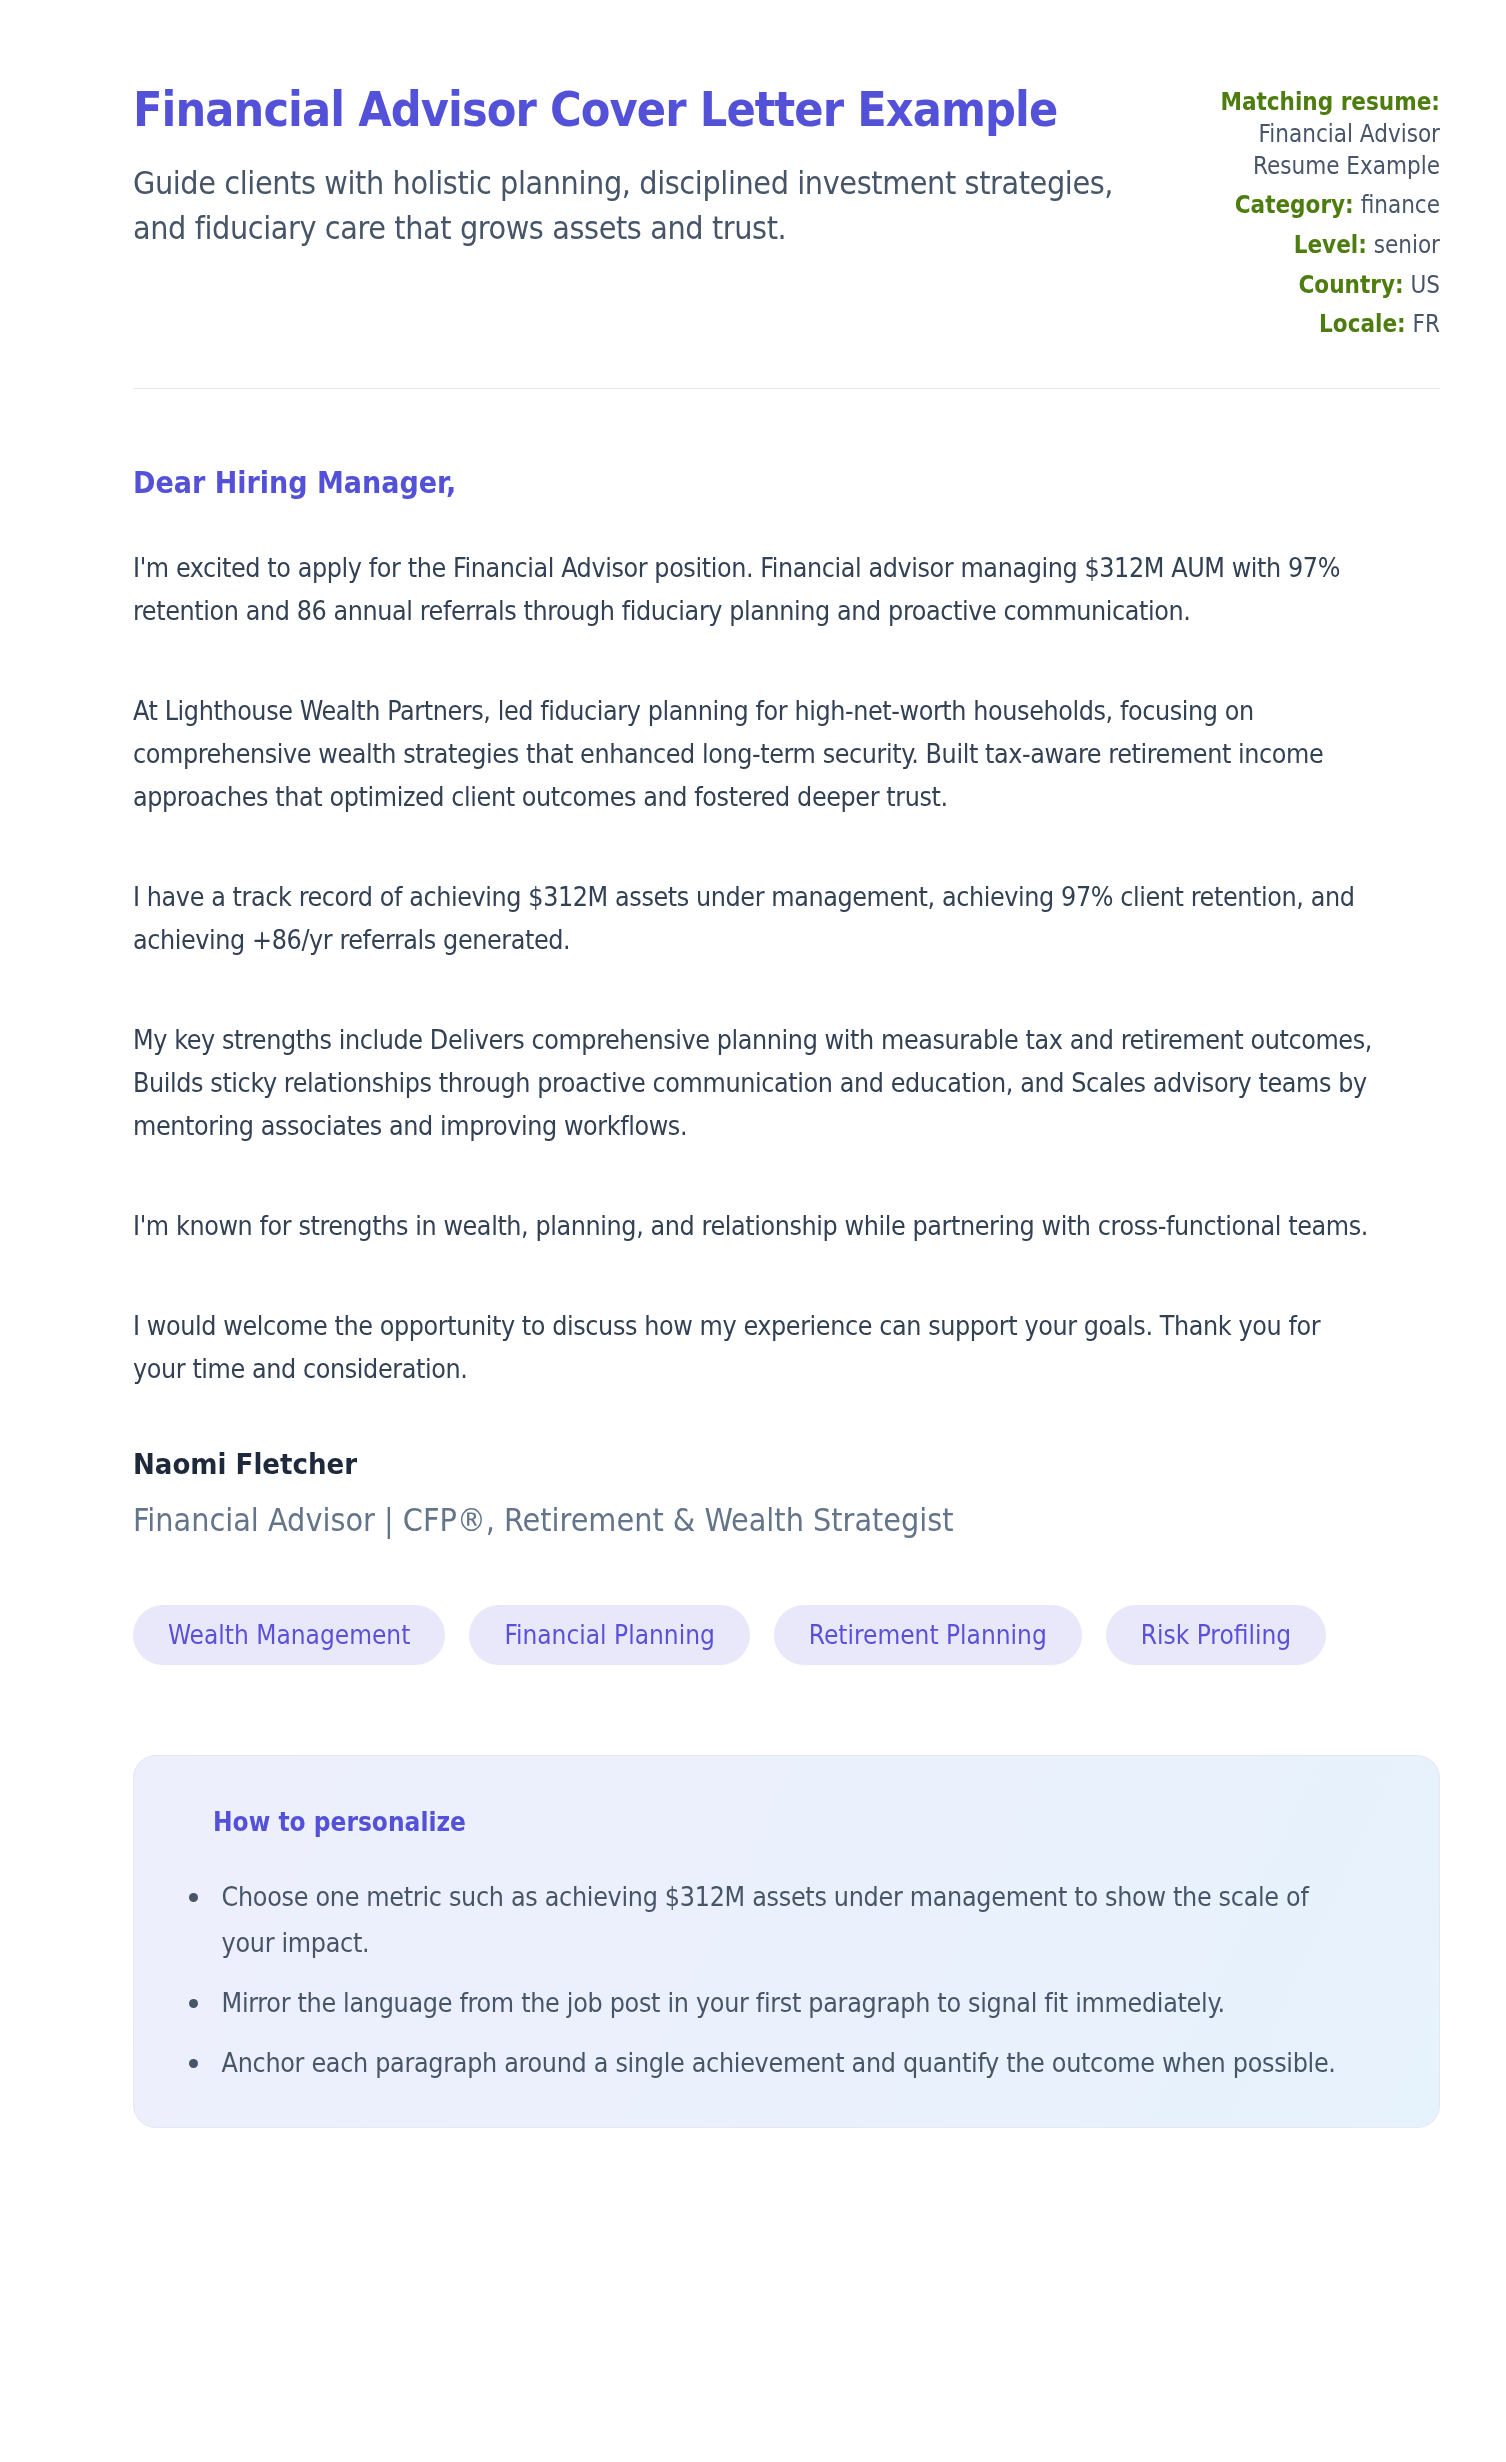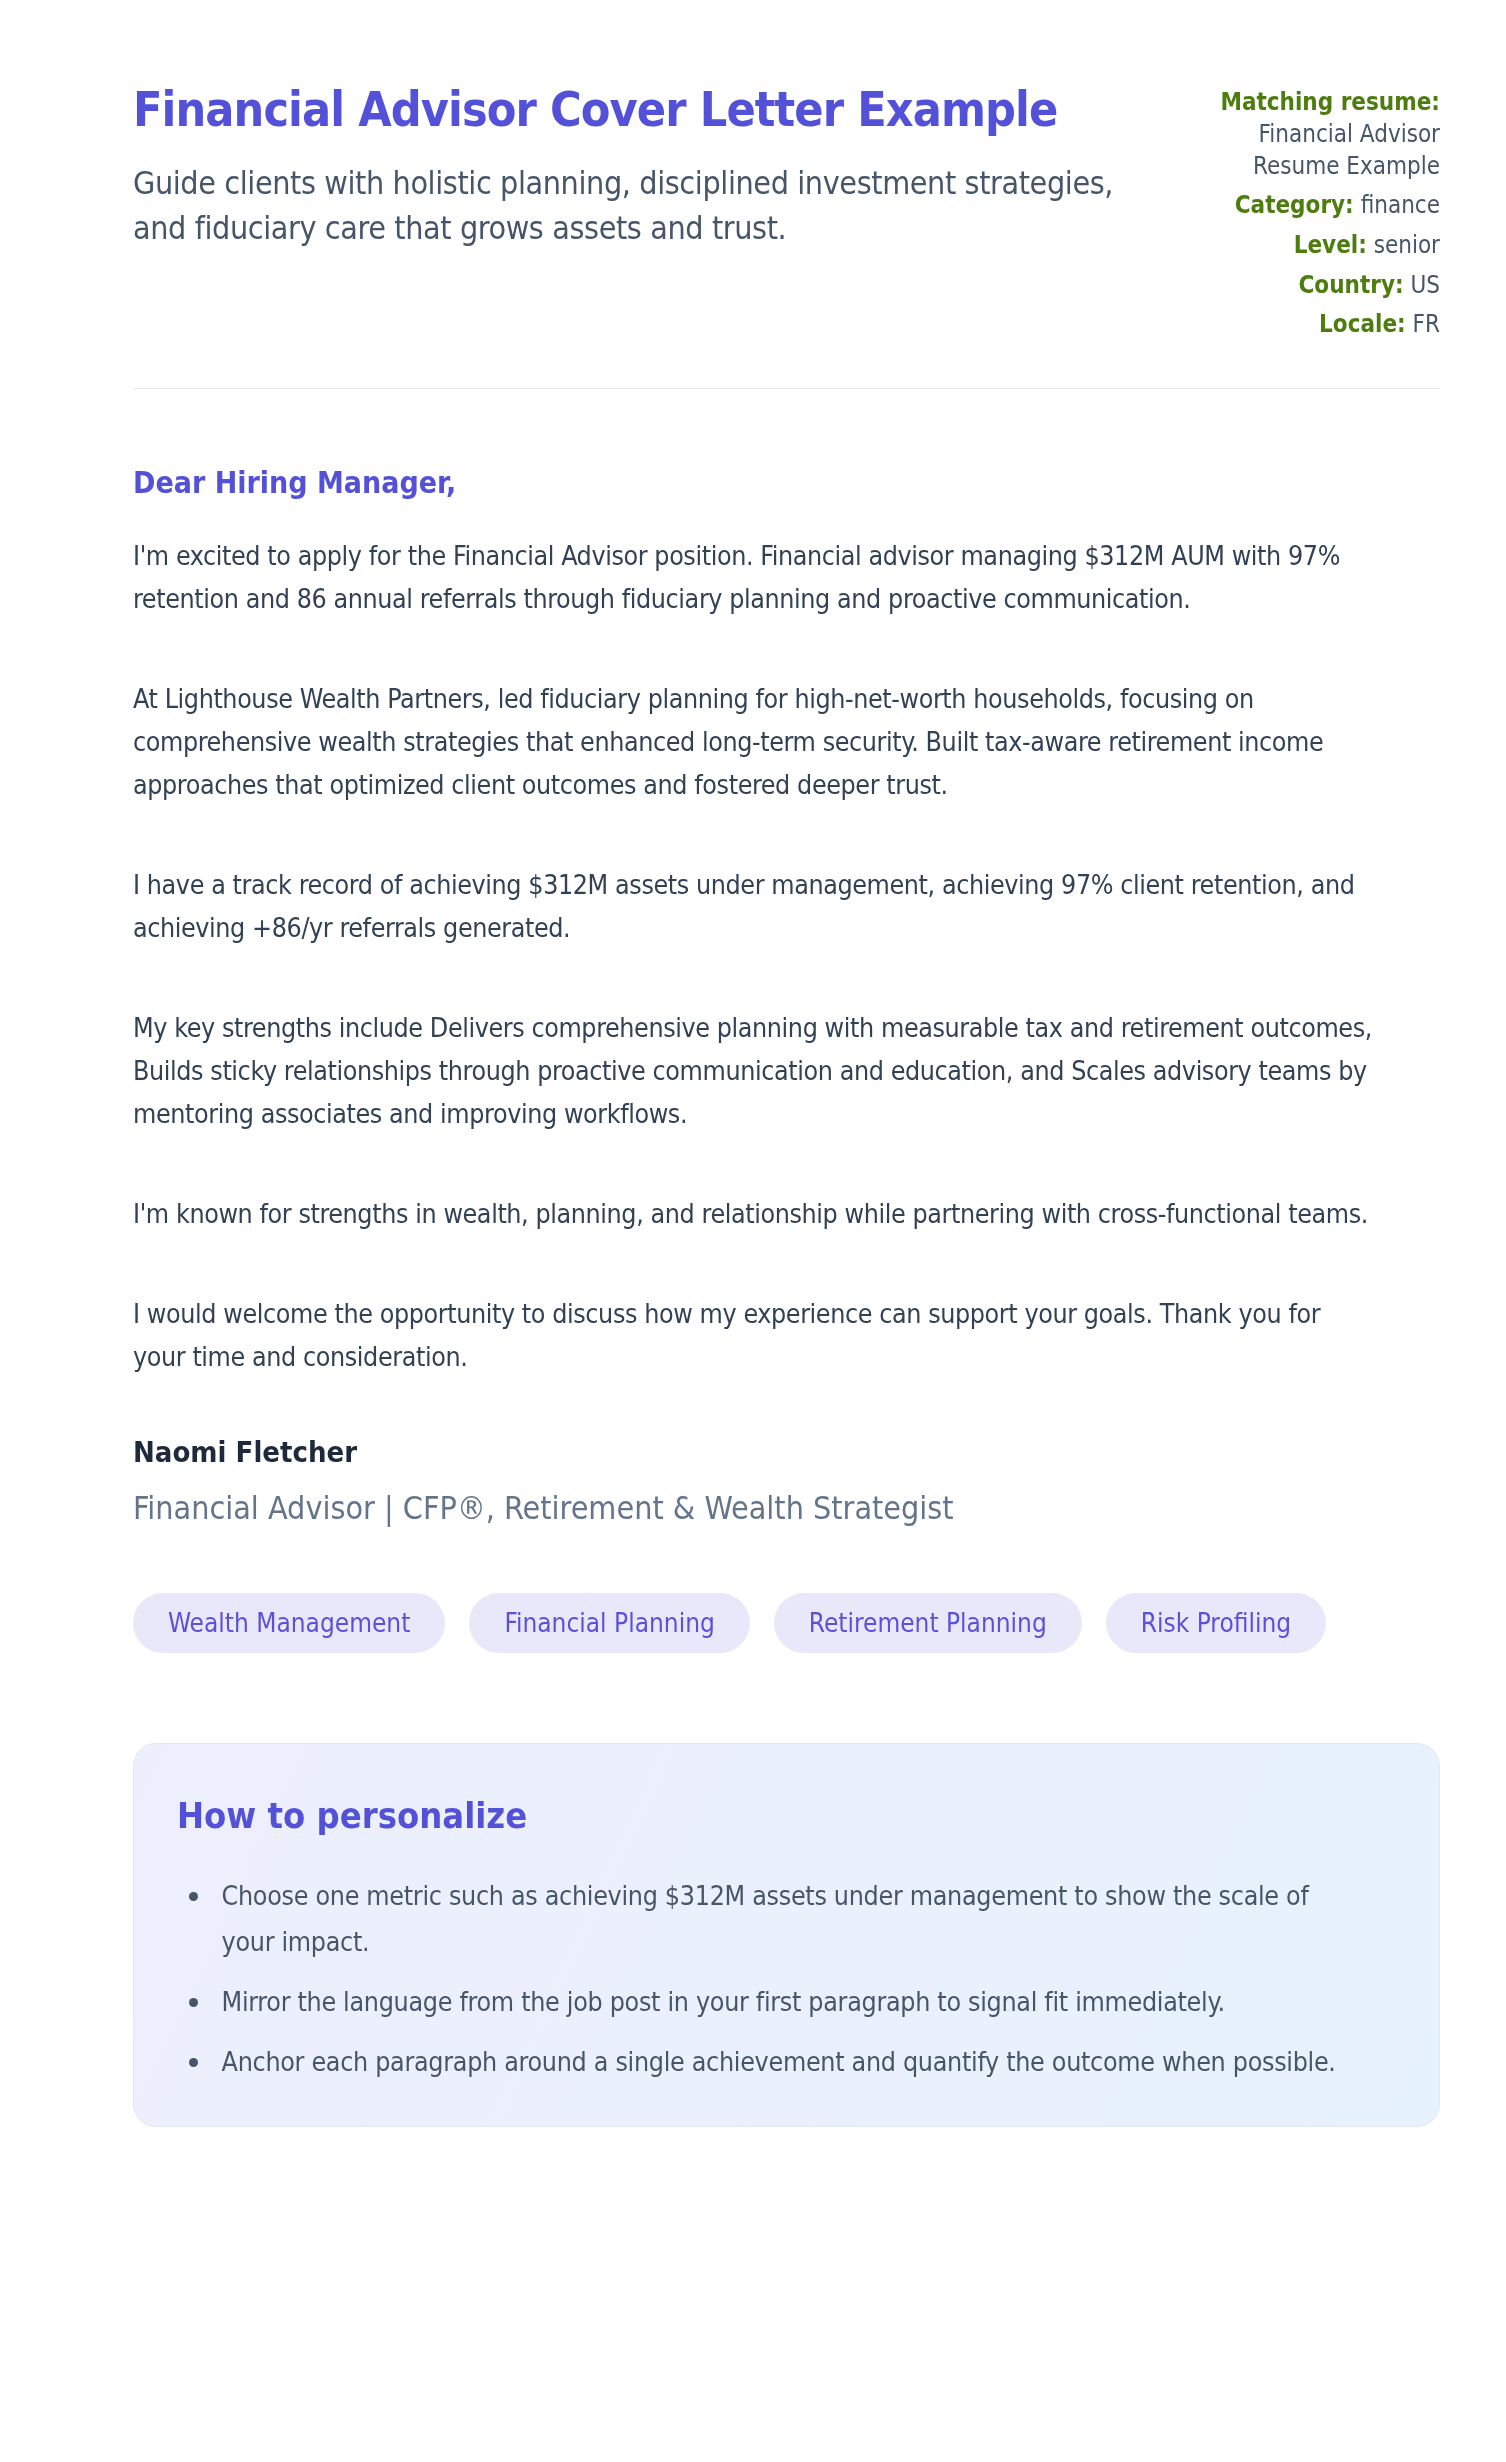--- a/index.html
+++ b/index.html
@@ -48,21 +48,21 @@
   .meta-link { display: block; text-decoration: none; cursor: pointer; }
 
   .divider {
     border: none;
     border-top: 1.8px solid var(--divider, #e7e9ee);
     margin: 39px 0 0 0;
   }
 
   
   .salutation {
-    margin: 76px 0 34px 0;
+    margin: 76px 0 46px 0;
     font-size: 30px;
     font-weight: bold;
     color: var(--accent, #5351d8);
   }
   .para {
     font-size: 26.6px;
     line-height: 43px;
     letter-spacing: -0.4px;
     color: var(--body-text, #334155);
     margin-bottom: 57px;
@@ -102,24 +102,25 @@
 
   
   .personalize-card {
     margin-top: 90px;
     border-radius: 23px;
     border: 0.9px solid #e2e6f5;
     background: linear-gradient(115deg, var(--card-start, #eeeffc) 0%, var(--card-end, #e6f2fc) 100%);
     padding: 51px 43px 41px 43px;
   }
   .personalize-heading {
-    font-size: 36px;
+    font-size: 26px;
     font-weight: bold;
     color: var(--accent, #5351d8);
     margin-bottom: 37px;
+    margin-left: 36px;
   }
   .tips { list-style: none; padding-left: 10.6px; }
   .tip {
     position: relative;
     padding-left: 34px;
     font-size: 26.6px;
     line-height: 46px;
     letter-spacing: -0.3px;
     color: var(--subtitle-text, #475569);
     margin-bottom: 14px;

